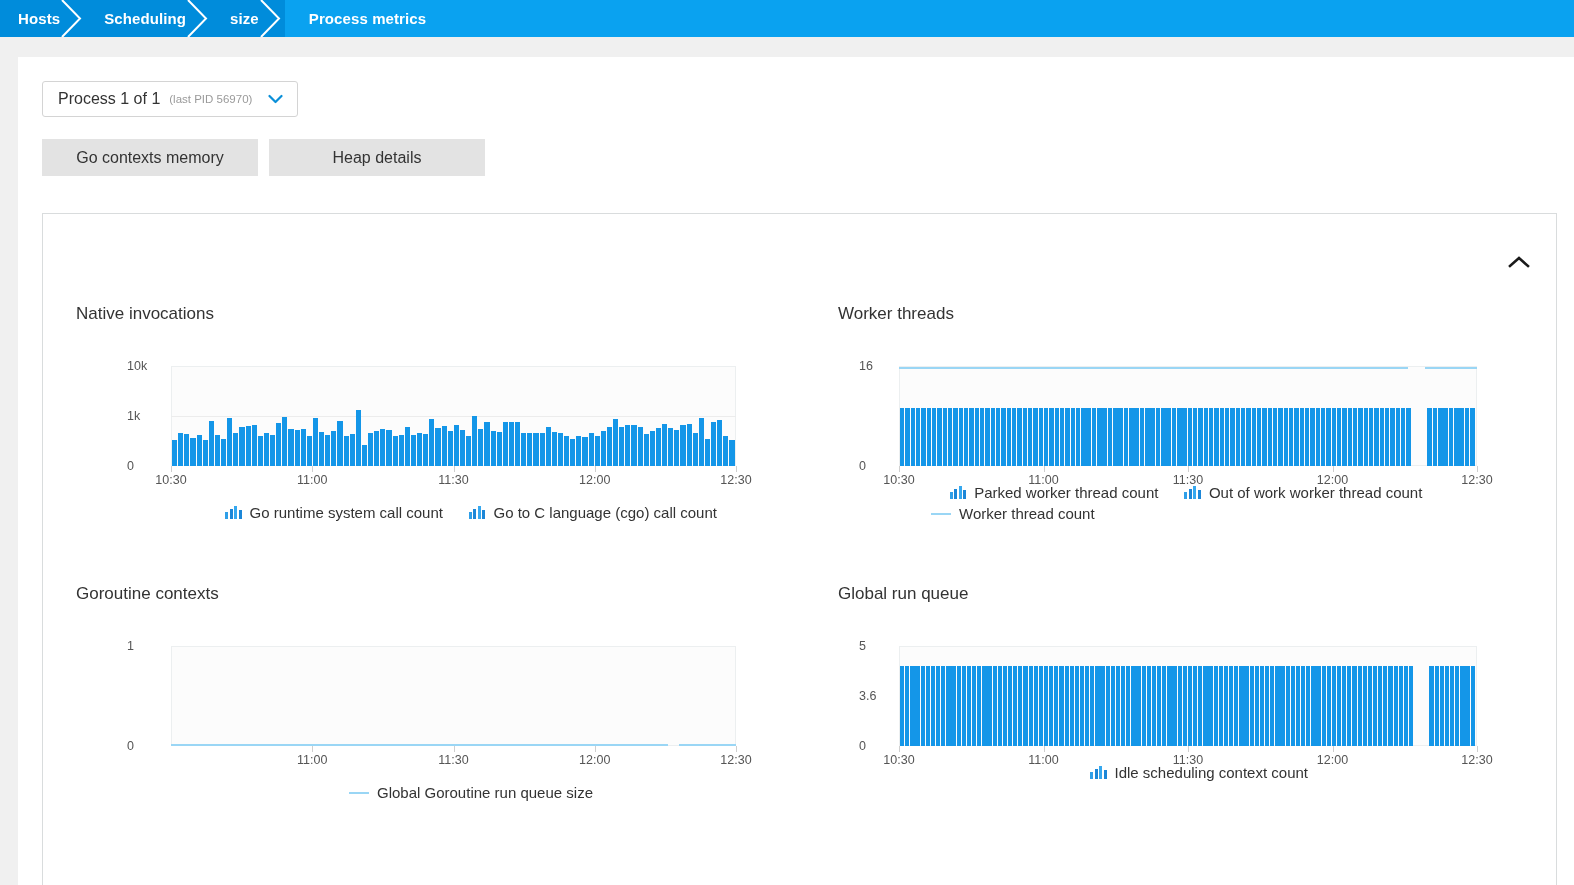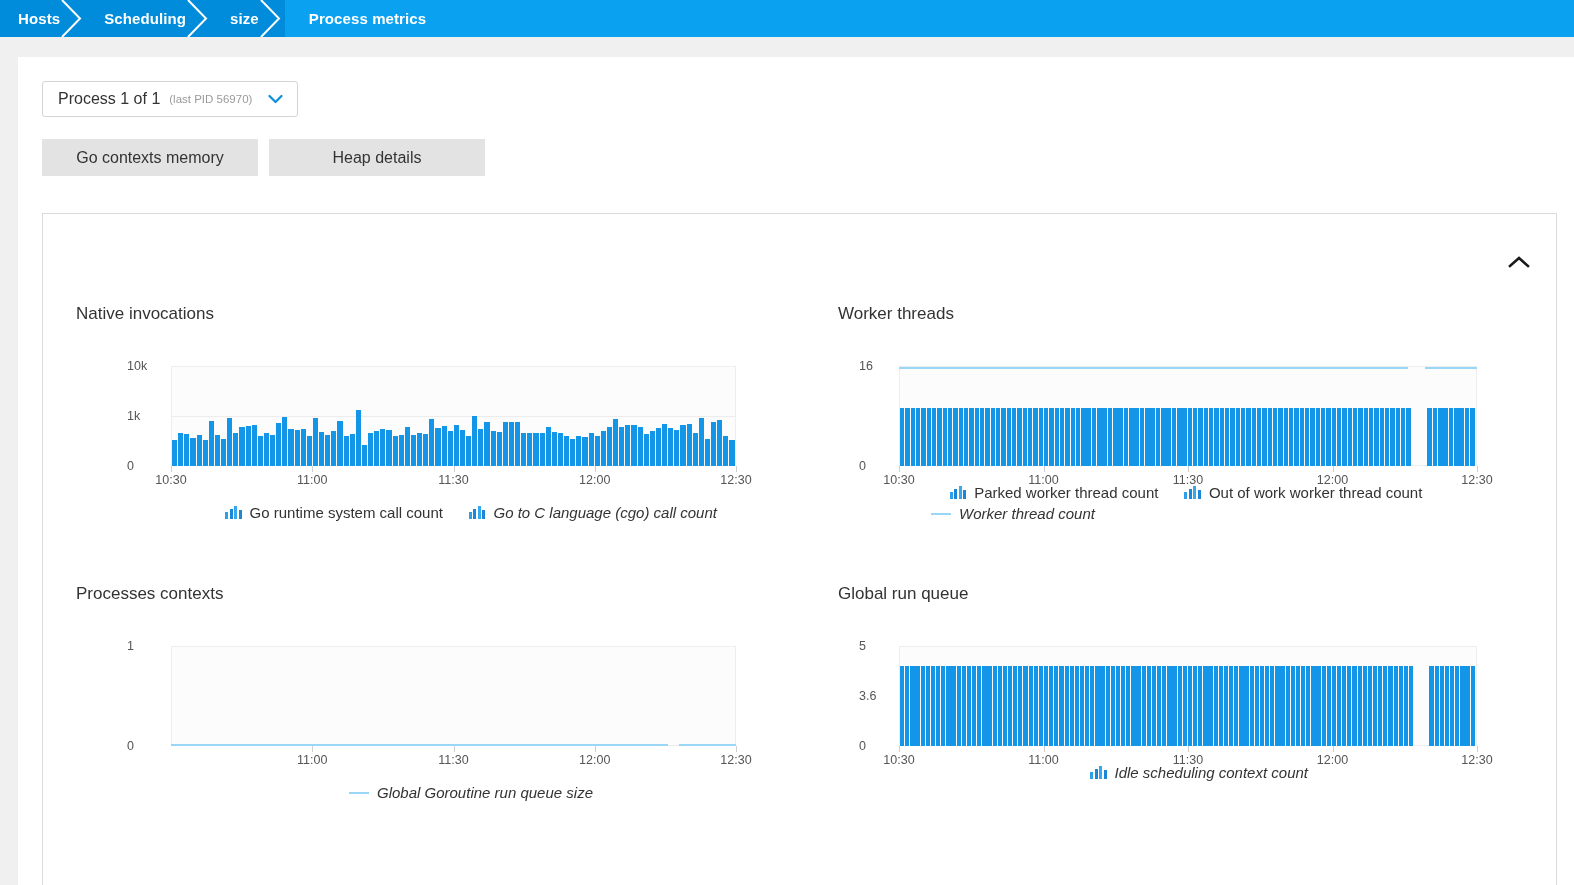--- a/index.html
+++ b/index.html
@@ -271,21 +271,21 @@
   .legend.centered { justify-content: center; }
   .legend-item {
     display: flex;
     align-items: center;
     margin-right: 26px;
     font-size: 15px;
     color: #333333;
     white-space: nowrap;
     cursor: pointer;
   }
-  .legend-item:last-child { margin-right: 0; font-style: italic; }
+  .legend-item:last-child { margin-right: 0; }
   .li-icon {
     display: inline-flex;
     align-items: flex-end;
     margin-right: 8px;
     height: 13px;
   }
   .li-icon i {
     display: block;
     width: 3px;
     background: #1e90e0;
@@ -665,21 +665,21 @@
             <span>Out of work worker thread count</span>
           </div>
           <div class="legend-item" style="flex-basis:100%; margin-left:32px;">
             <span class="li-line"></span>
             <span>Worker thread count</span>
           </div>
         </div>
       </div>
 
       <div class="chart-cell cell-left">
-        <div class="chart-title">Processes contexts</div>
+        <div class="chart-title">Goroutine contexts</div>
         <div class="plot-wrap">
           <div class="plot-box"></div>
           <div class="line-row" style="bottom:0px;">
             <span style="flex:0 0 88%; background:#9ad6f5;"></span>
             <span style="flex:0 0 2%;  background:transparent;"></span>
             <span style="flex:1 1 auto; background:#9ad6f5;"></span>
           </div>
 
           <div class="y-label" style="left:-44px; top:0%;">1</div>
           <div class="y-label" style="left:-44px; top:100%;">0</div>

